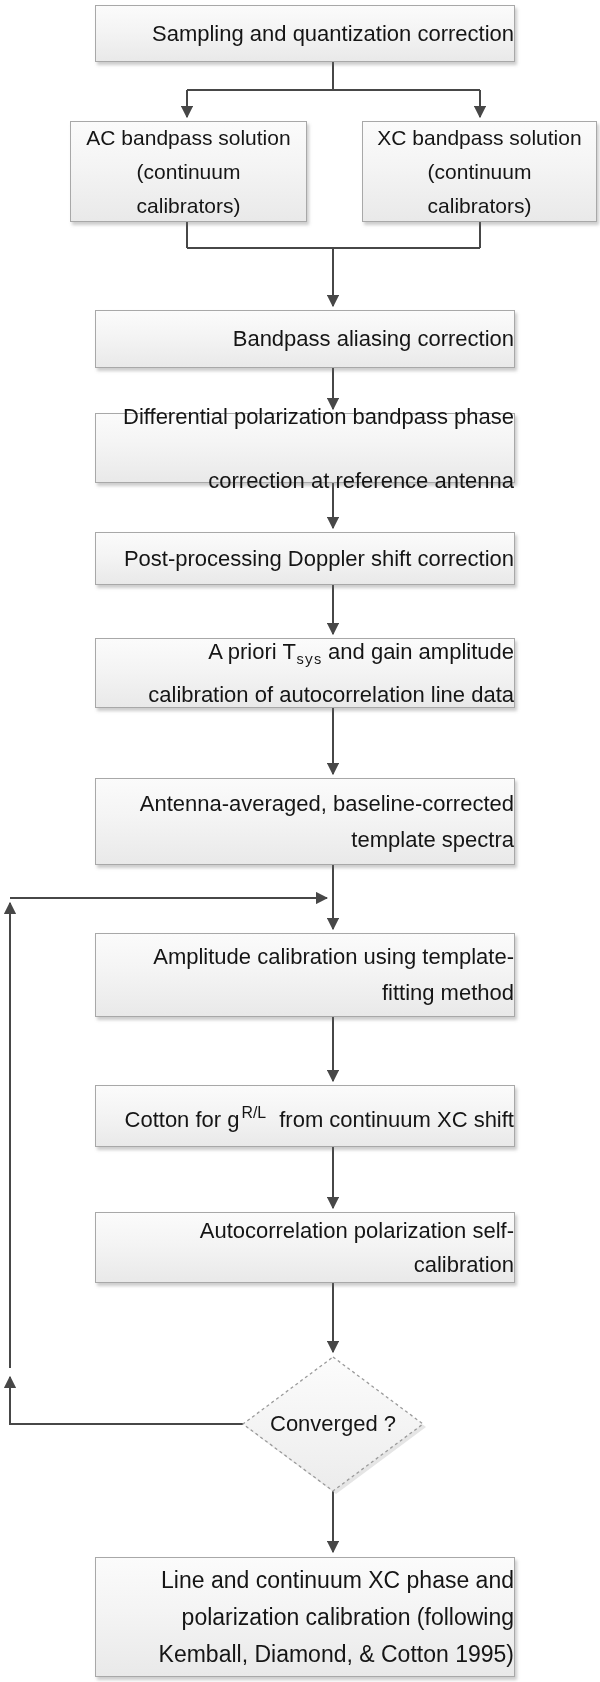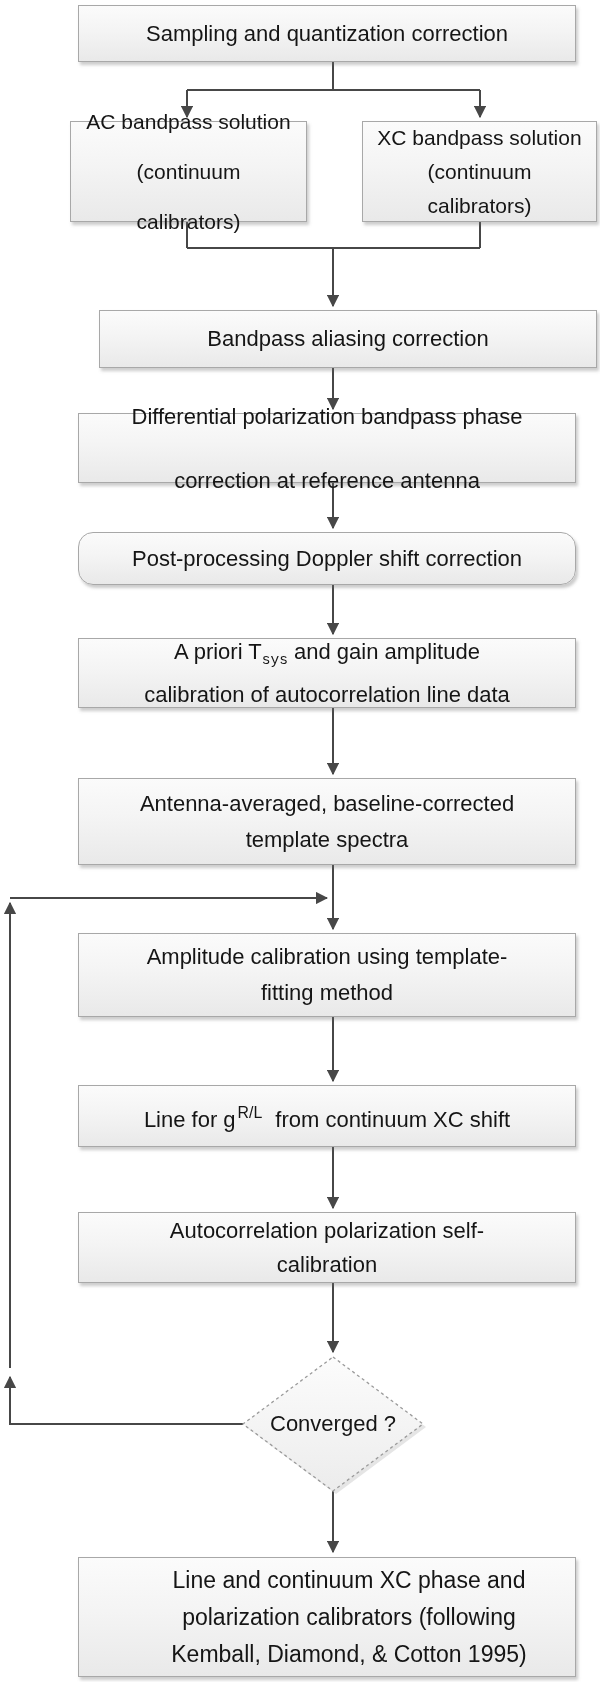--- a/index.html
+++ b/index.html
@@ -25,27 +25,27 @@
     box-shadow: 2px 3px 3px rgba(110,110,110,0.35);
     display: flex;
     flex-direction: column;
     justify-content: center;
     align-items: center;
     text-align: center;
     font-size: 22px;
     line-height: 34px;
   }
   .node .ln { display: block; }
-  .wide { left: 78px; width: 498px; }
+  .wide { left: 95px; width: 420px; align-items: flex-end; }
   #node-sampling        { top: 5px;    height: 57px; }
-  #node-ac-bandpass     { left: 70px;  width: 237px; top: 121px; height: 101px; font-size: 21px; line-height: 34px; gap: 16px; }
+  #node-ac-bandpass     { left: 70px;  width: 237px; top: 121px; height: 101px; font-size: 21px; line-height: 34px; }
   #node-xc-bandpass     { left: 362px; width: 235px; top: 121px; height: 101px; font-size: 21px; line-height: 34px; }
-  #node-aliasing        { top: 310px;  height: 58px; margin-left: 21px; }
+  #node-aliasing        { top: 310px;  height: 58px; }
   #node-diff-pol        { top: 413px;  height: 70px; line-height: 33px; gap: 31px; }
-  #node-doppler         { top: 532px;  height: 53px; border-radius: 15px; }
+  #node-doppler         { top: 532px;  height: 53px; }
   #node-apriori         { top: 638px;  height: 70px; line-height: 33px; }
   #node-template        { top: 778px;  height: 87px; line-height: 36px; }
   #node-amp-cal         { top: 933px;  height: 84px; line-height: 36px; }
   #node-solve-g         { top: 1085px; height: 62px; }
   #node-ac-polcal       { top: 1212px; height: 71px; line-height: 34px; }
   #node-final           { top: 1557px; height: 120px; font-size: 23px; line-height: 37px; padding-left: 44px; }
   sub.small-sub { font-size: 0.66em; font-family: Liberation Mono, monospace; }
   sup.raised-sup {
     font-size: 0.72em;
     vertical-align: 0.55em;
@@ -154,29 +154,29 @@
     <span class="ln">Antenna-averaged, baseline-corrected</span>
     <span class="ln">template spectra</span>
   </div>
 
   <div class="node wide" id="node-amp-cal">
     <span class="ln">Amplitude calibration using template-</span>
     <span class="ln">fitting method</span>
   </div>
 
   <div class="node wide" id="node-solve-g">
-    <span class="ln"><span>Line for g</span><sup class="raised-sup">R/L</sup><span> from continuum XC shift</span></span>
+    <span class="ln"><span>Cotton for g</span><sup class="raised-sup">R/L</sup><span> from continuum XC shift</span></span>
   </div>
 
   <div class="node wide" id="node-ac-polcal">
     <span class="ln">Autocorrelation polarization self-</span>
     <span class="ln">calibration</span>
   </div>
 
   <div id="diamond-label">Converged ?</div>
 
   <div class="node wide" id="node-final">
     <span class="ln">Line and continuum XC phase and</span>
-    <span class="ln">polarization calibrators (following</span>
+    <span class="ln">polarization calibration (following</span>
     <span class="ln">Kemball, Diamond, &amp; Cotton 1995)</span>
   </div>
 
 </div>
 
 </body></html>

